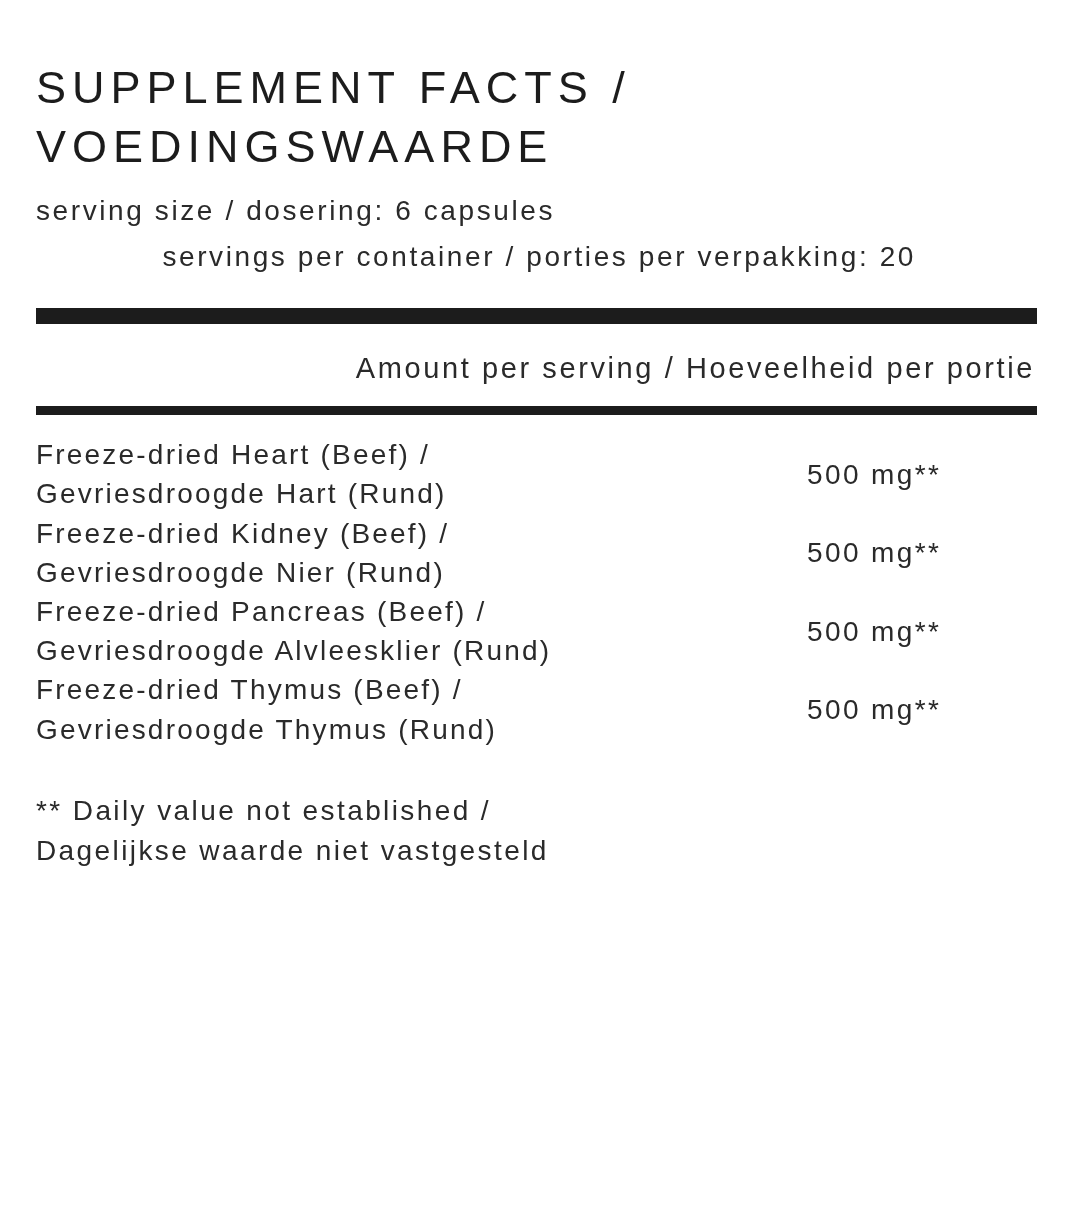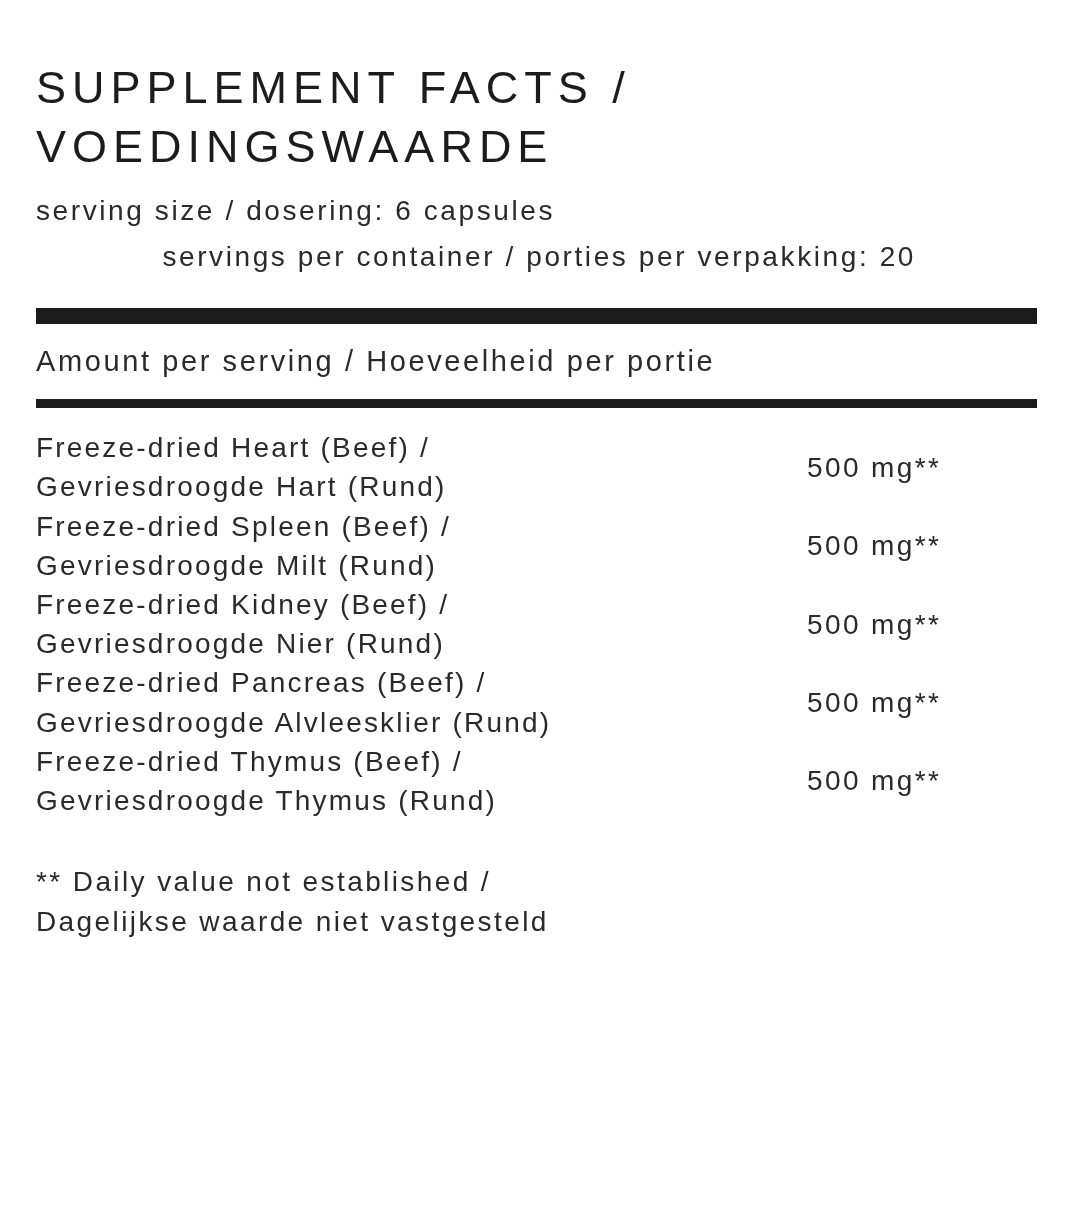--- a/index.html
+++ b/index.html
@@ -46,25 +46,26 @@
     height: 16px;
     background: #1c1c1c;
     margin: 32px 0 0 0;
   }
   .rule-thin {
     height: 9px;
     background: #1c1c1c;
     margin: 0;
   }
   .amount-head {
+    text-align: right;
     font-size: 29px;
     letter-spacing: 2.6px;
     line-height: 1.38;
     color: #2a2a2a;
-    padding: 17px 2px 18px 0;
+    padding: 24px 2px 18px 0;
   }
   table.facts {
     width: 100%;
     border-collapse: collapse;
     margin-top: 20px;
   }
   table.facts td {
     vertical-align: middle;
     padding: 0;
   }
@@ -112,25 +113,20 @@
   <div class="rule-thin"></div>
 
   <table class="facts">
     <tbody>
       <tr>
         <td class="ing-name">Freeze-dried Heart (Beef) /
 Gevriesdroogde Hart (Rund)</td>
         <td class="ing-amount">500 mg**</td>
       </tr>
       <tr>
-        <td class="ing-name">Freeze-dried Spleen (Beef) /
-Gevriesdroogde Milt (Rund)</td>
-        <td class="ing-amount">500 mg**</td>
-      </tr>
-      <tr>
         <td class="ing-name">Freeze-dried Kidney (Beef) /
 Gevriesdroogde Nier (Rund)</td>
         <td class="ing-amount">500 mg**</td>
       </tr>
       <tr>
         <td class="ing-name">Freeze-dried Pancreas (Beef) /
 Gevriesdroogde Alvleesklier (Rund)</td>
         <td class="ing-amount">500 mg**</td>
       </tr>
       <tr>

